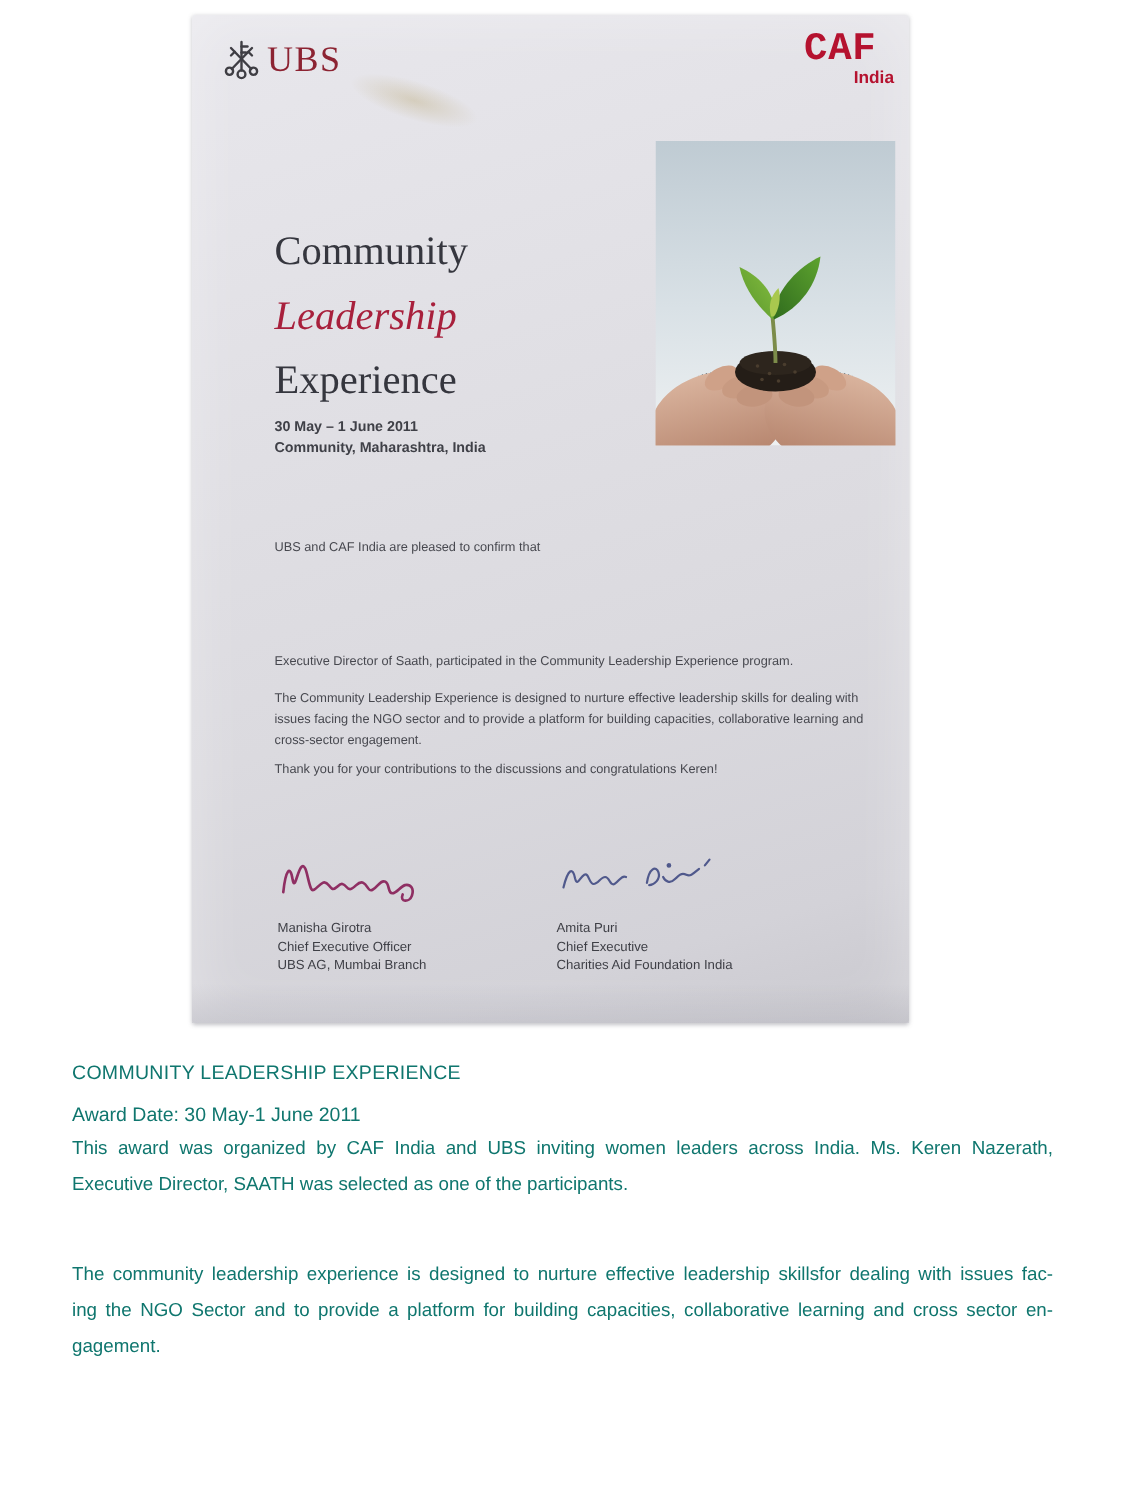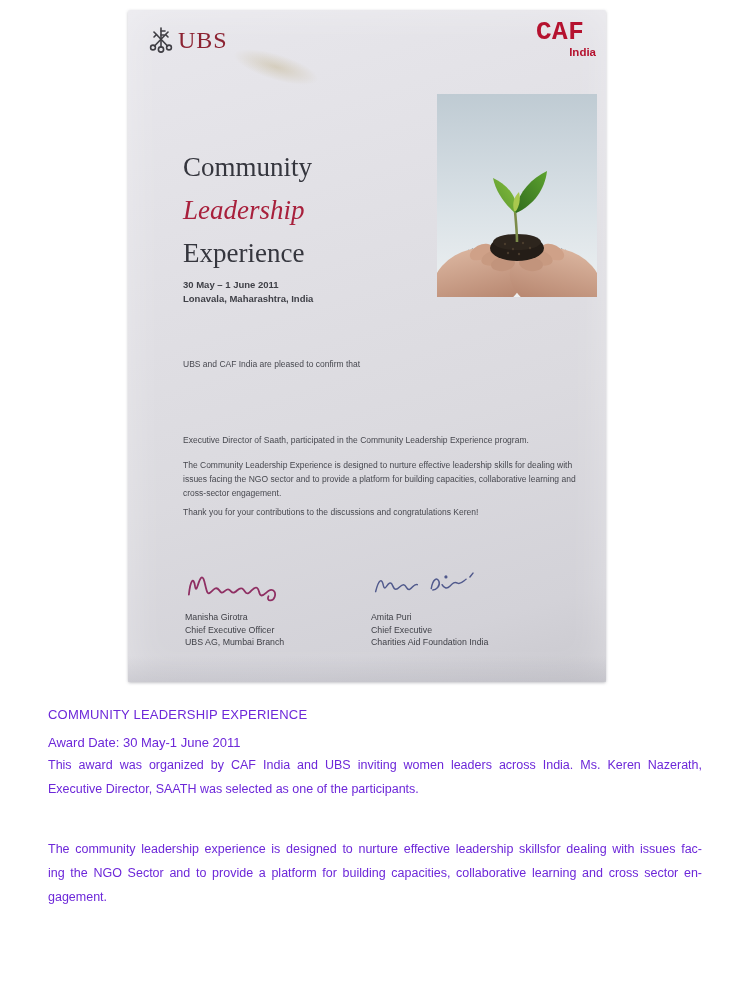--- a/index.html
+++ b/index.html
@@ -49,21 +49,21 @@
   .role{position:absolute;left:55px;top:425px;font-size:8.5px;color:#47484f;}
   .desc{position:absolute;left:55px;top:449px;width:404px;font-size:8.5px;line-height:13.8px;color:#47484f;}
   .thanks{position:absolute;left:55px;top:497px;font-size:8.5px;color:#47484f;}
 
   .sigrow{position:absolute;left:57px;top:560px;display:flex;}
   .sigcol{width:186px;}
   .sig-img{height:34px;margin-bottom:3px;}
   .sig-lines{font-size:8.8px;line-height:12.6px;color:#3e3f46;}
 
   
-  .caption{position:absolute;left:48px;top:705px;width:654px;color:#6d28d9;}
+  .caption{position:absolute;left:48px;top:705px;width:654px;color:#0f766e;}
   .cap-heading{font-size:13px;line-height:20px;letter-spacing:.2px;}
   .cap-date{font-size:13px;line-height:20px;margin-top:8px;}
   .cap-para1{}
   .cap-para2{margin-top:36px;}
   .jline{font-size:12.5px;line-height:24px;text-align:justify;text-align-last:justify;}
   .jline.last{text-align-last:left;}
 </style>
 </head>
 <body>
 
@@ -152,21 +152,21 @@
     </svg>
 
     <div class="title">
       <div>Community</div>
       <div class="accent">Leadership</div>
       <div>Experience</div>
     </div>
 
     <div class="event">
       <div>30 May – 1 June 2011</div>
-      <div>Lonavala, Maharashtra, India</div>
+      <div>Community, Maharashtra, India</div>
     </div>
 
     <div class="confirm">UBS and CAF India are pleased to confirm that</div>
     <div class="role">Executive Director of Saath, participated in the Community Leadership Experience program.</div>
     <div class="desc">The Community Leadership Experience is designed to nurture effective leadership skills for dealing with issues facing the NGO sector and to provide a platform for building capacities, collaborative learning and cross-sector engagement.</div>
     <div class="thanks">Thank you for your contributions to the discussions and congratulations Keren!</div>
 
     <div class="sigrow">
       <div class="sigcol">
         <svg class="sig-img" viewBox="0 0 160 44" fill="none" stroke-width="2.3" stroke-linecap="round">

